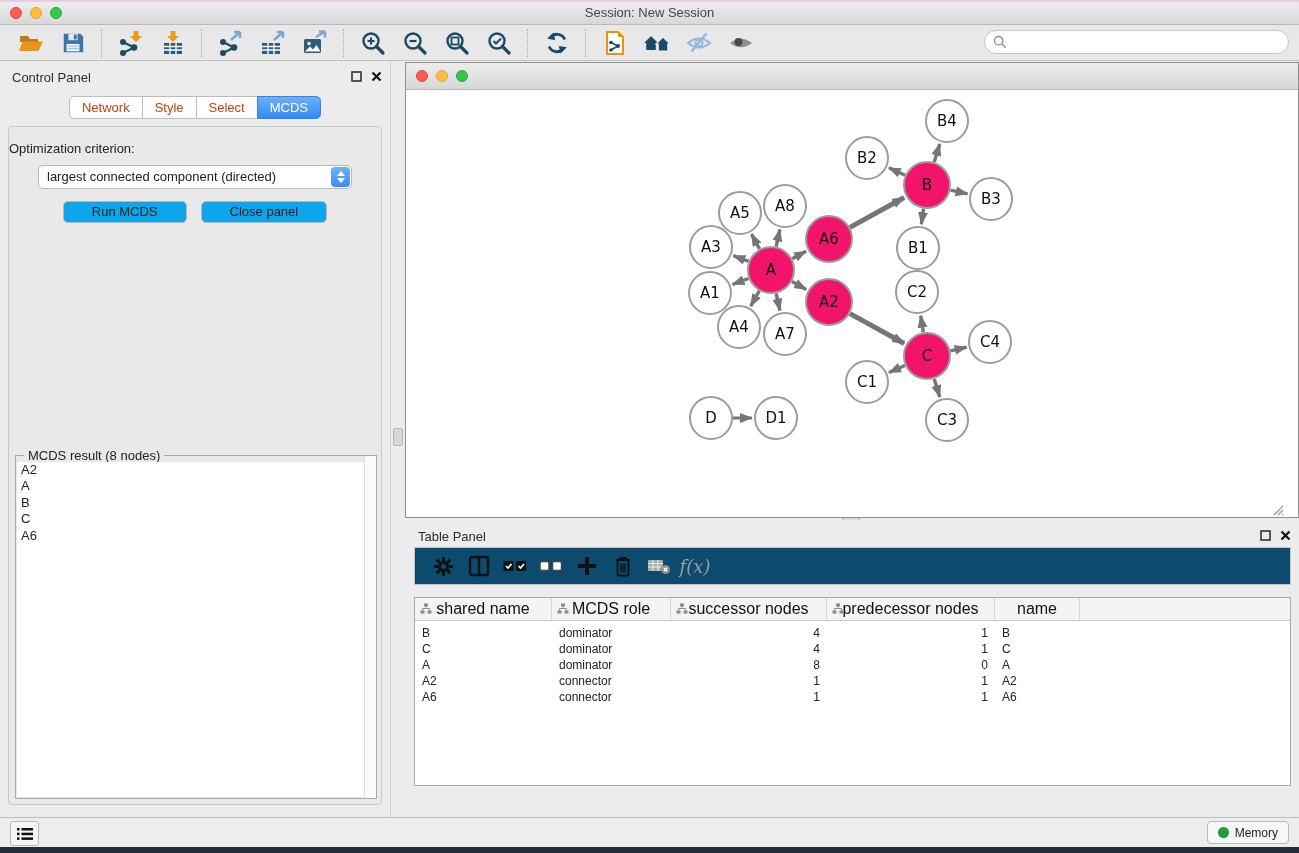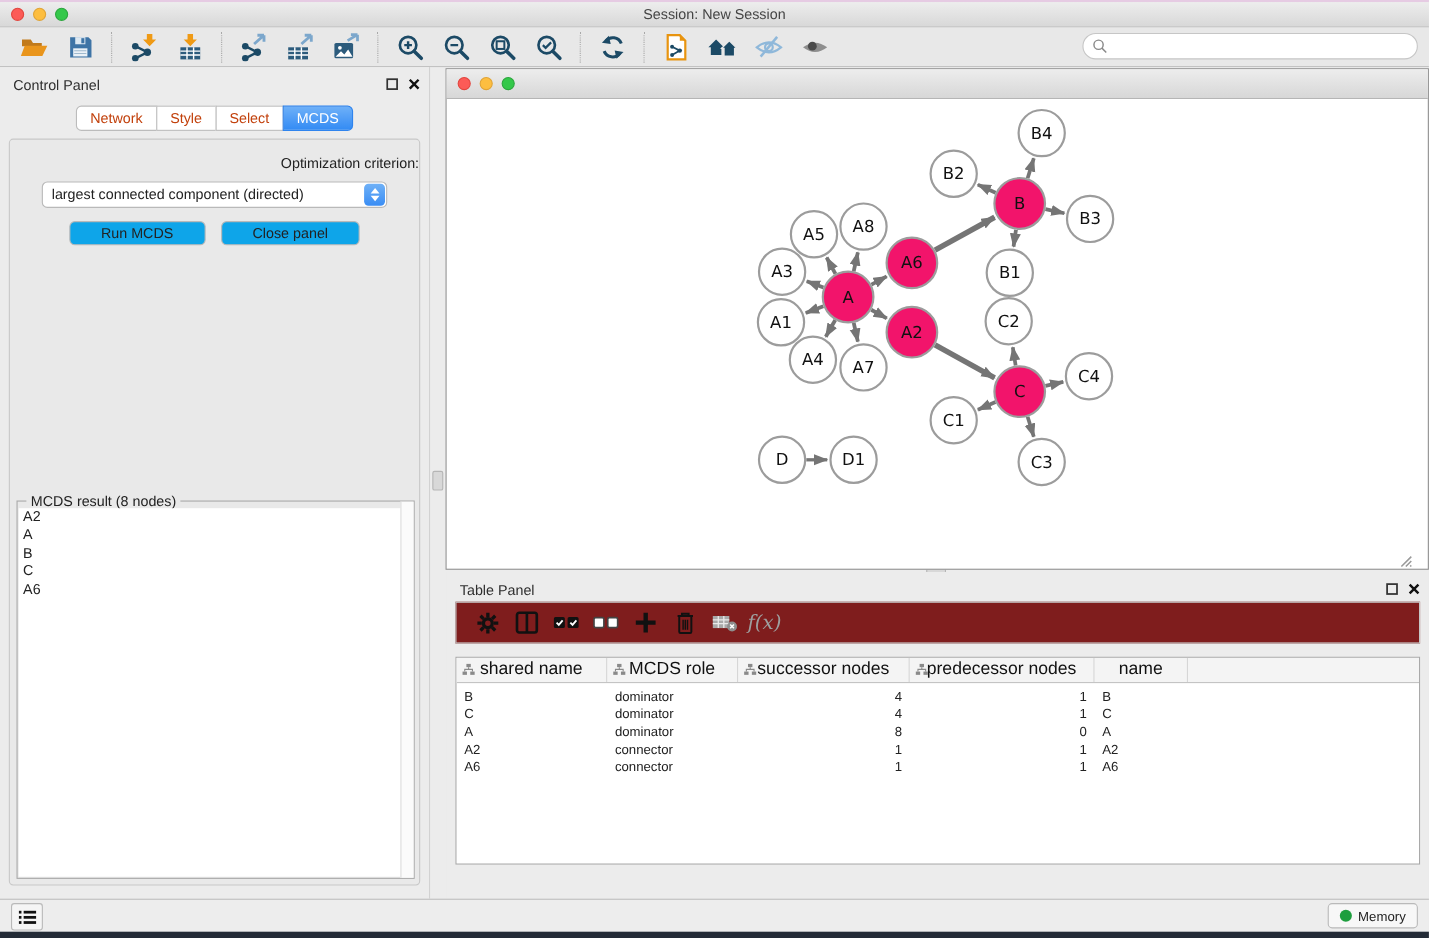--- a/index.html
+++ b/index.html
@@ -28,21 +28,21 @@
   .panel-title{position:absolute;left:12px;top:9px;font-size:13px;color:#2E2E2E;}
   .panel-icons{position:absolute;right:8px;top:10px;display:flex;gap:9px;align-items:center;}
   .seg-row{position:absolute;left:0;right:0;top:35px;display:flex;justify-content:center;}
   .seg{display:inline-block;padding:3px 12px 3px;font-size:13px;background:#fff;border:1px solid #BCBCBC;
        margin-left:-1px;color:#c2410c;line-height:15px;cursor:default;}
   .seg:first-child{border-radius:5px 0 0 5px;margin-left:0;}
   .seg:last-child{border-radius:0 5px 5px 0;}
   .seg-active{background:linear-gradient(#6EB0F8,#338BF4);border-color:#2F84EE;color:#fff;}
   .cp-box{position:absolute;left:8px;right:8px;top:65px;bottom:12px;background:#E9E9E9;
           border:1px solid #C8C8C8;border-radius:4px;}
-  .opt-label{text-align:right;font-size:13px;margin-top:14px;}
+  .opt-label{text-align:left;font-size:13px;margin-top:14px;}
   .dropdown{position:relative;margin:9px auto 0;width:314px;height:24px;background:#fff;
             border:1px solid #B9B9B9;border-radius:5px;box-sizing:border-box;}
   .dropdown .val{font-size:13px;line-height:22px;padding-left:8px;}
   .stepper{position:absolute;right:1px;top:1px;bottom:1px;width:19px;border-radius:4px;
            background:linear-gradient(#6FB1F7,#3A8DF4);display:flex;flex-direction:column;
            align-items:center;justify-content:center;gap:2px;}
   .tri-up{width:0;height:0;border-left:4px solid transparent;border-right:4px solid transparent;border-bottom:5px solid #fff;}
   .tri-dn{width:0;height:0;border-left:4px solid transparent;border-right:4px solid transparent;border-top:5px solid #fff;}
   .btn-row{display:flex;justify-content:center;gap:14px;margin-top:12px;}
   .mac-btn{height:22px;padding:0 28px;background:#0ea5e9;border:1px solid #B9B9B9;border-radius:5px;
@@ -61,21 +61,21 @@
   .net-window{position:absolute;left:405px;top:62px;width:894px;height:456px;background:#fff;
               border:1px solid #8E8E8E;box-sizing:border-box;}
   .net-titlebar{position:relative;height:26px;background:linear-gradient(#EDEDED,#D7D7D7);
                 border-bottom:1px solid #B5B5B5;}
   .net-titlebar .title-text{top:5px;}
   .net-titlebar .lights{top:7px;}
   .net-canvas{position:relative;width:879px;height:427px;text-align:center;}
   .resize-grip{position:absolute;right:1px;bottom:1px;}
   
   .table-panel{position:absolute;left:406px;top:520px;width:893px;height:297px;background:#ECECEC;}
-  .tp-toolbar{position:absolute;left:8px;right:8px;top:27px;height:38px;background:#7f1d1d;
+  .tp-toolbar{position:absolute;left:8px;right:8px;top:27px;height:38px;background:#0c4a6e;
               border:1px solid #C6C6C6;display:flex;align-items:center;gap:0;padding-left:10px;box-sizing:border-box;}
   .tpbtn{width:36px;height:30px;display:inline-flex;align-items:center;justify-content:center;}
   .fx{font-family:"DejaVu Serif","Liberation Serif",serif;font-style:italic;font-size:18px;color:#9E9E9E;}
   .tp-table{position:absolute;left:8px;right:8px;top:77px;bottom:31px;background:#fff;
             border:1px solid #A9A9A9;overflow:hidden;}
   .t-head{display:flex;height:22px;background:#F4F4F4;border-bottom:1px solid #C4C4C4;align-items:stretch;}
   .th{position:relative;display:flex;align-items:center;justify-content:center;font-size:16px;
       border-right:1px solid #D6D6D6;box-sizing:border-box;color:#111;}
   .th svg{position:absolute;left:5px;top:5px;}
   .th-filler{flex:1;border-right:none;}

